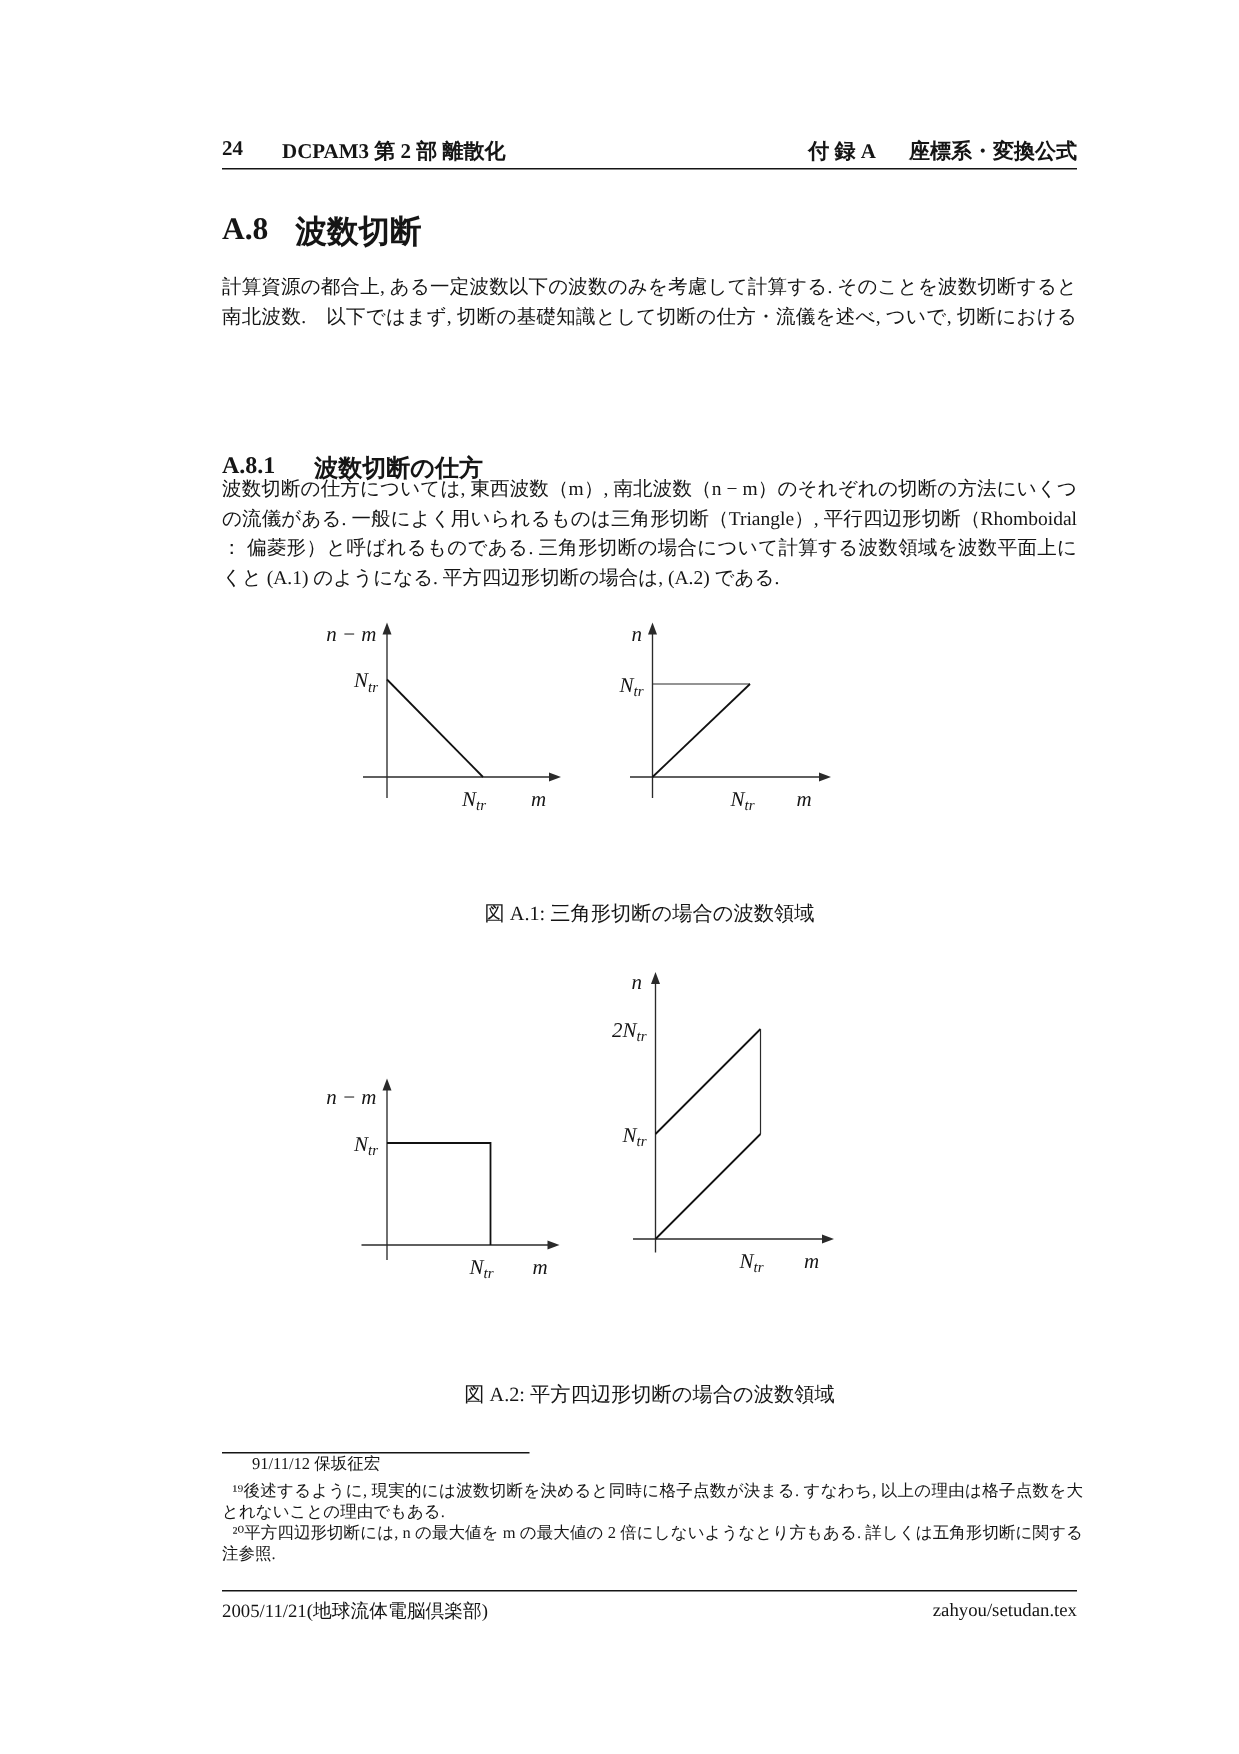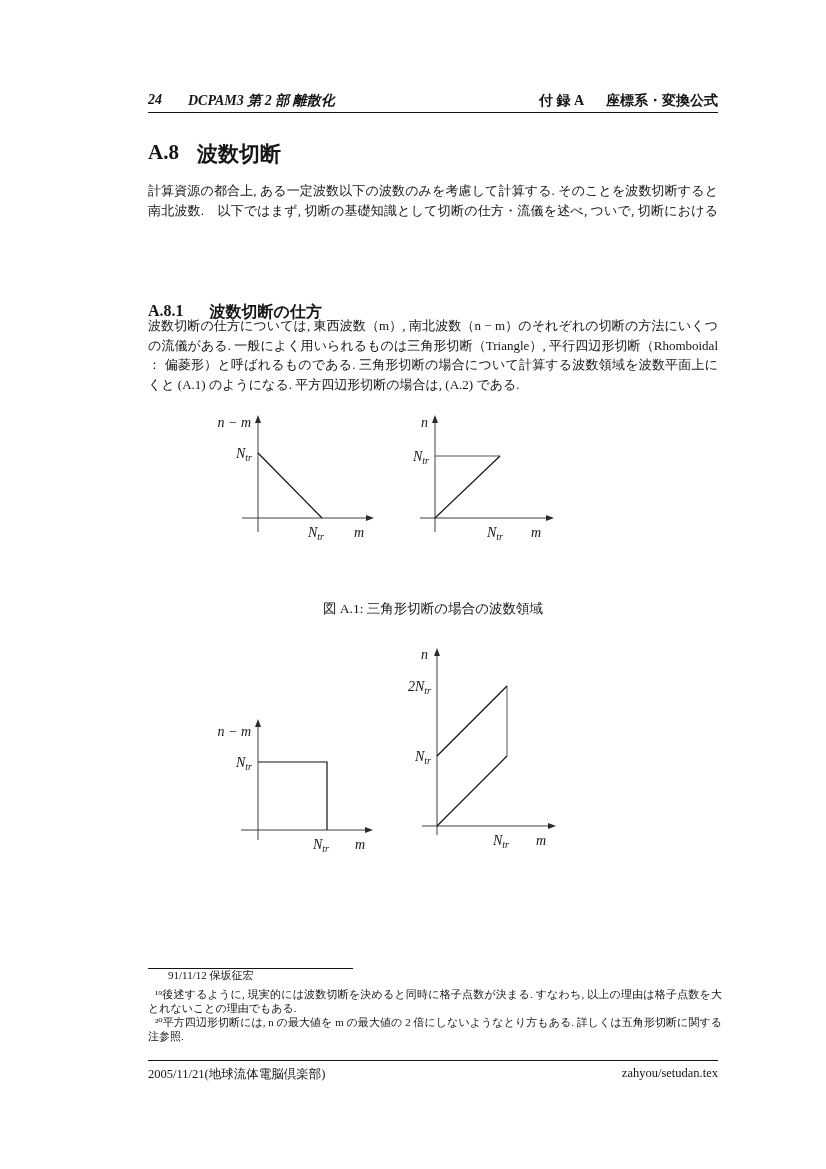--- a/index.html
+++ b/index.html
@@ -5,21 +5,21 @@
   html,body { margin:0; padding:0; background:#ffffff; }
   .page {
     position:relative; width:826px; height:1169px; background:#ffffff;
     font-family:"Liberation Serif","DejaVu Serif","DejaVu Sans",serif;
     color:#151515; overflow:hidden;
   }
   .abs { position:absolute; }
   .rule { background:#151515; height:1px; }
   .hdr { top:92px; left:148px; width:570px; display:flex; justify-content:space-between;
          font-weight:bold; font-size:14px; }
-  .hdr .grp { display:flex; gap:26px;font-style:italic; }
+  .hdr .grp { display:flex; gap:26px; }
   .hdr .grp2 { display:flex; gap:22px;margin-left:12px; }
   .sec-h { top:140px; left:148px; display:flex; gap:18px;
            font-weight:bold; font-size:21px; }
   .subsec-h { top:302px; left:148px; display:flex; gap:26px;
               font-weight:bold; font-size:16px; }
   .para { left:148px; width:570px; }
   .pline { font-size:13px; line-height:19.5px; height:19.5px; overflow:hidden;
            text-align:justify; text-align-last:justify; }
   .pline.last { text-align-last:left; }
   .caption { left:148px; width:570px; text-align:center; font-size:13.5px;margin-top:20px; }
@@ -126,20 +126,21 @@
     <line class="bnd" x1="39" y1="183" x2="109" y2="113"></line>
     <line class="bnd" x1="39" y1="113" x2="109" y2="43"></line>
     <line class="thin" x1="109" y1="43" x2="109" y2="113"></line>
     <text class="mlab" x="30" y="16" text-anchor="end">n</text>
     <text class="mlab" x="33" y="48" text-anchor="end"><tspan>2N</tspan><tspan class="ts" dy="3">tr</tspan></text>
     <text class="mlab" x="33" y="118" text-anchor="end"><tspan>N</tspan><tspan class="ts" dy="3">tr</tspan></text>
     <text class="mlab" x="103" y="202" text-anchor="middle"><tspan>N</tspan><tspan class="ts" dy="3">tr</tspan></text>
     <text class="mlab" x="138" y="202">m</text>
   </svg>
 
+  <div class="abs caption" style="top:901px;">図 A.2: 平方四辺形切断の場合の波数領域</div>
 
 
   <div class="abs rule fnrule"></div>
 
   <div class="abs fdate">91/11/12 保坂征宏</div>
 
   <div class="abs fnote" style="top:987px;">
     <div class="fnline" style="text-indent:7px;">¹⁹後述するように, 現実的には波数切断を決めると同時に格子点数が決まる. すなわち, 以上の理由は格子点数を大きく</div>
     <div class="fnline last">とれないことの理由でもある.</div>
   </div>

